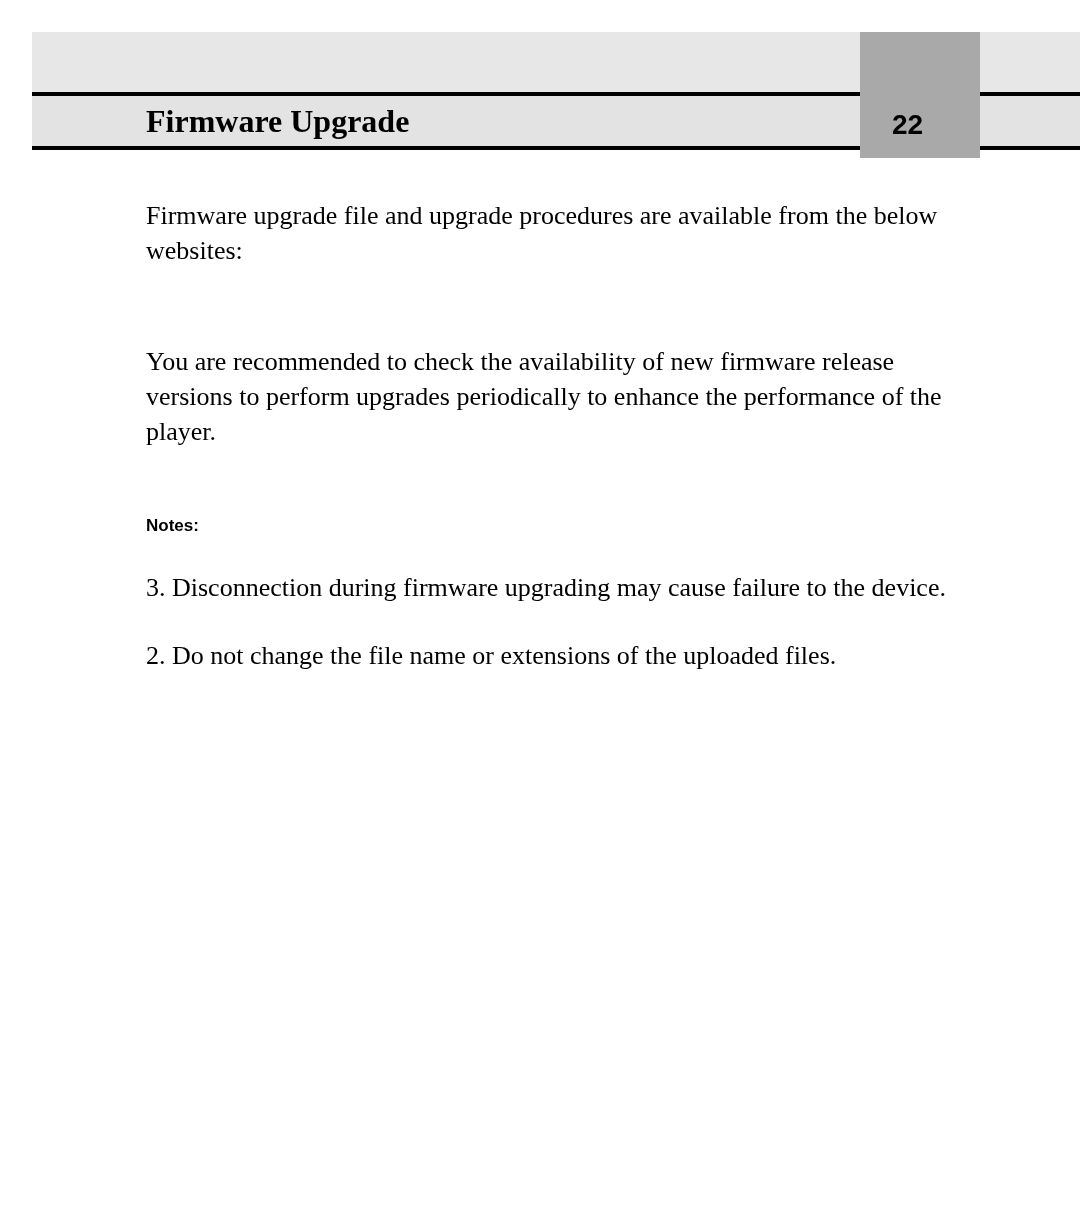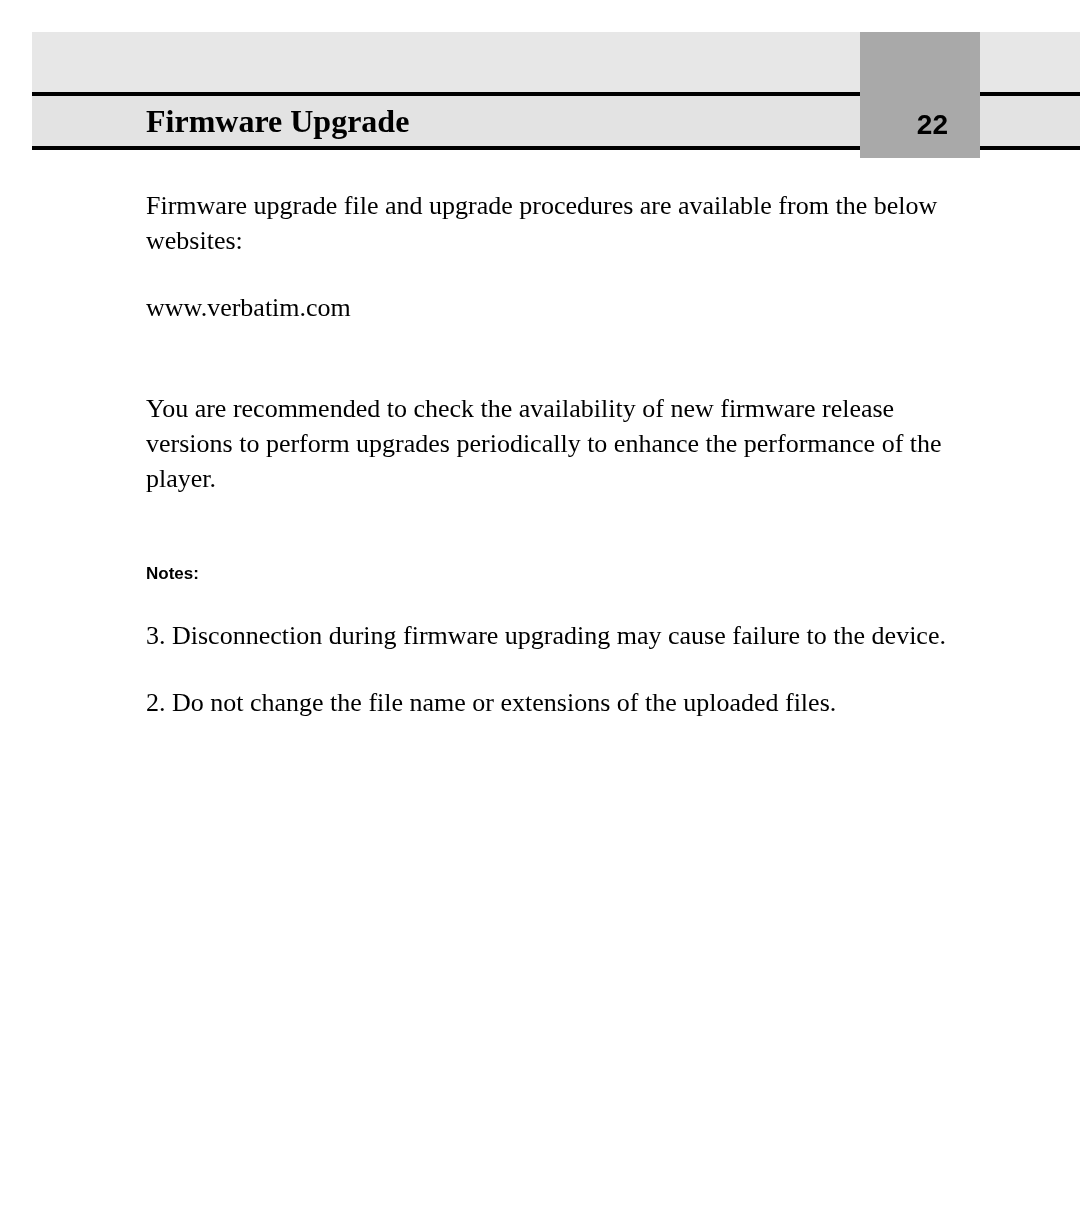--- a/index.html
+++ b/index.html
@@ -47,36 +47,37 @@
     }
     .header-page-box {
       position: absolute;
       right: 100px;
       top: -4px;
       width: 120px;
       height: 66px;
       background: #a9a9a9;
       display: flex;
       align-items: center;
-      justify-content: flex-end;
+      justify-content: flex-start;
       margin-left: 23px;
     }
     .header-page-num {
       font-family: Arial, Helvetica, sans-serif;
       font-weight: bold;
       font-size: 28px;
       color: #000000;
     }
     .content {
       padding: 22px 98px 0 98px;
       font-size: 26px;
       line-height: 1.35;
     }
     .para {
       margin-bottom: 0;
+      margin-top: 10px;
     }
     .gap {
       height: 34px;
     }
     .notes-label {
       font-family: Arial, Helvetica, sans-serif;
       font-weight: bold;
       font-size: 17px;
     }
     .note-line {
@@ -92,21 +93,20 @@
 
 <div class="header-band">
   <div class="header-title">Firmware Upgrade</div>
   <div class="header-page-box">
     <span class="header-page-num">22</span>
   </div>
 </div>
 
 <div class="content">
   <div class="para">Firmware upgrade file and upgrade procedures are available from the below websites:</div>
-  <div class="para">www.verbatim.com</div>
 
   <div class="gap"></div>
 
   <div class="para">You are recommended to check the availability of new firmware release versions to perform upgrades periodically to enhance the performance of the player.</div>
 
   <div class="gap"></div>
 
   <div class="notes-label">Notes:</div>
   <div class="note-line">3. Disconnection during firmware upgrading may cause failure to the device.</div>
   <div class="note-line">2. Do not change the file name or extensions of the uploaded files.</div>

